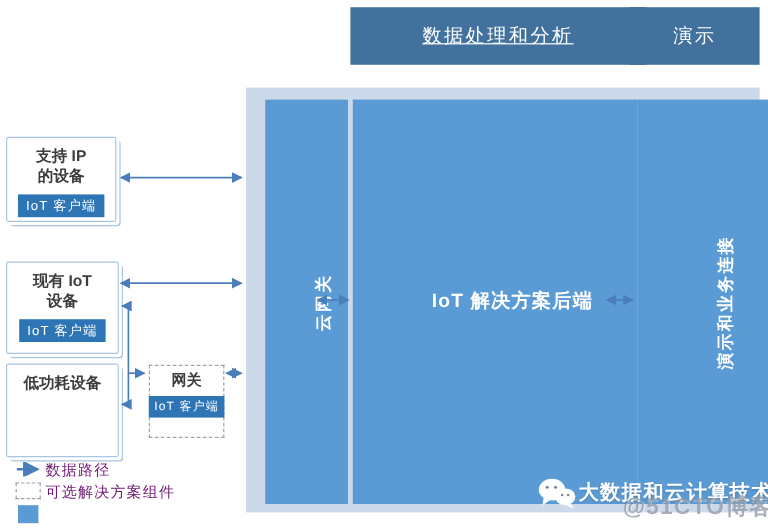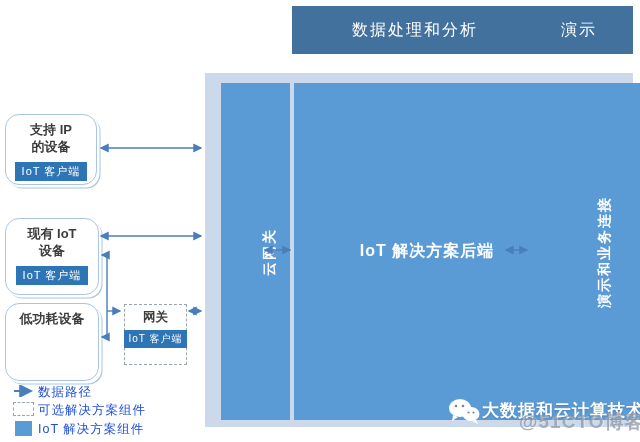--- a/index.html
+++ b/index.html
@@ -7,32 +7,32 @@
     position:relative;width:640px;height:442px;overflow:hidden;background:#fff;
     font-family:"Liberation Sans","DejaVu Sans",sans-serif;
   }
   
   .phase{
     position:absolute;top:6px;height:48px;background:#41719c;color:#fff;
     display:flex;align-items:center;justify-content:center;
     font-size:16px;letter-spacing:2px;font-weight:400;
   }
   #phase-1{left:3px;width:259px;}
-  #phase-2{left:292px;width:246px;}
+  #phase-2{left:292px;width:246px;text-decoration:underline;}
   #phase-3{left:525px;width:108px;}
   
   #cloud-panel{position:absolute;left:205px;top:73px;width:428px;height:354px;background:#ccd9ea;}
   .cloud-box{position:absolute;background:#5b9bd5;color:#fff;display:flex;align-items:center;justify-content:center;padding-left:29px;}
   #cloud-gateway-bar{left:221px;top:83px;width:40px;height:337px;}
   #backend-box{left:294px;top:83px;width:208px;height:337px;font-size:16px;font-weight:bold;letter-spacing:1px;}
   #presentation-bar{left:531px;top:83px;width:90px;height:337px;}
   .vtext{transform:rotate(-90deg);white-space:nowrap;font-size:14px;letter-spacing:2px;font-weight:bold;}
   
   .device{
-    position:absolute;background:#fff;border:1.5px solid #a9c5e2;border-radius:14px;
+    position:absolute;background:#fff;border:1.5px solid #a9c5e2;border-radius:2px;
     box-shadow:2.5px 2.5px 0 0 #fff,3.5px 3.5px 0 0 #a9c5e2;
     display:flex;flex-direction:column;align-items:center;
     color:#3d3d3d;font-size:13px;font-weight:600;text-align:center;
   }
   .device .lbl{white-space:pre-line;line-height:1.3;padding-top:7px;}
   #device-ip{left:5px;top:114px;width:90px;height:69px;}
   #device-existing{left:5px;top:218px;width:92px;height:75px;}
   #device-lowpower{left:5px;top:303px;width:92px;height:76px;}
   
   .badge{
@@ -43,21 +43,21 @@
   #gateway-box{
     position:absolute;left:124px;top:304px;width:61px;height:59px;background:#fff;
     border:1.5px dashed #9aa5ad;display:flex;flex-direction:column;align-items:center;
     color:#3d3d3d;font-size:12.5px;font-weight:600;
   }
   #gateway-box .lbl{padding-top:4px;}
   #gateway-box .badge{margin-top:4px;font-size:10px;padding:2px 4px;}
   
   #connectors{position:absolute;left:0;top:0;width:640px;height:442px;pointer-events:none;}
   
-  .legend-label{position:absolute;left:38px;font-size:12.5px;color:#1d4ed8;letter-spacing:1px;text-align:center;}
+  .legend-label{position:absolute;left:38px;font-size:12.5px;color:#701a75;letter-spacing:1px;text-align:center;}
   #legend-arrow-svg{position:absolute;left:12px;top:385px;}
   #legend-dashed-swatch{position:absolute;left:13px;top:402px;width:19px;height:12px;border:1.5px dashed #9aa5ad;background:#fff;}
   #legend-solid-swatch{position:absolute;left:15px;top:421px;width:17px;height:15px;background:#5b9bd5;}
   
   #wechat-icon{position:absolute;left:447px;top:397px;}
   #watermark-channel{
     position:absolute;left:482px;top:399px;font-size:17px;font-weight:bold;color:#fff;
     letter-spacing:1px;text-shadow:0 1px 2px rgba(0,0,0,0.18);white-space:nowrap;
   }
   #watermark-site{
@@ -137,21 +137,20 @@
       </marker>
     </defs>
     <line x1="2" y1="6" x2="17" y2="6" stroke="#4a7ebb" stroke-width="2" marker-end="url(#larr)"></line>
   </svg>
   <span class="legend-label" style="top:384px;">数据路径</span>
 
   <div id="legend-dashed-swatch"></div>
   <span class="legend-label" style="top:402px;">可选解决方案组件</span>
 
   <div id="legend-solid-swatch"></div>
-  <span class="legend-label" style="top:421px;">IoT 解决方案组件</span>
 
   <svg id="wechat-icon" width="34" height="28" viewBox="0 0 34 28">
     <ellipse cx="13" cy="11" rx="11" ry="9" fill="#fff"></ellipse>
     <path d="M6 18 L5 24 L11 20 z" fill="#fff"></path>
     <circle cx="9" cy="9" r="1.3" fill="#7d8894"></circle>
     <circle cx="16" cy="9" r="1.3" fill="#7d8894"></circle>
     <ellipse cx="24" cy="17" rx="8.5" ry="7" fill="#fff"></ellipse>
     <path d="M29 23 L31 27 L25 24 z" fill="#fff"></path>
     <circle cx="21.5" cy="15.5" r="1.1" fill="#7d8894"></circle>
     <circle cx="26.5" cy="15.5" r="1.1" fill="#7d8894"></circle>

